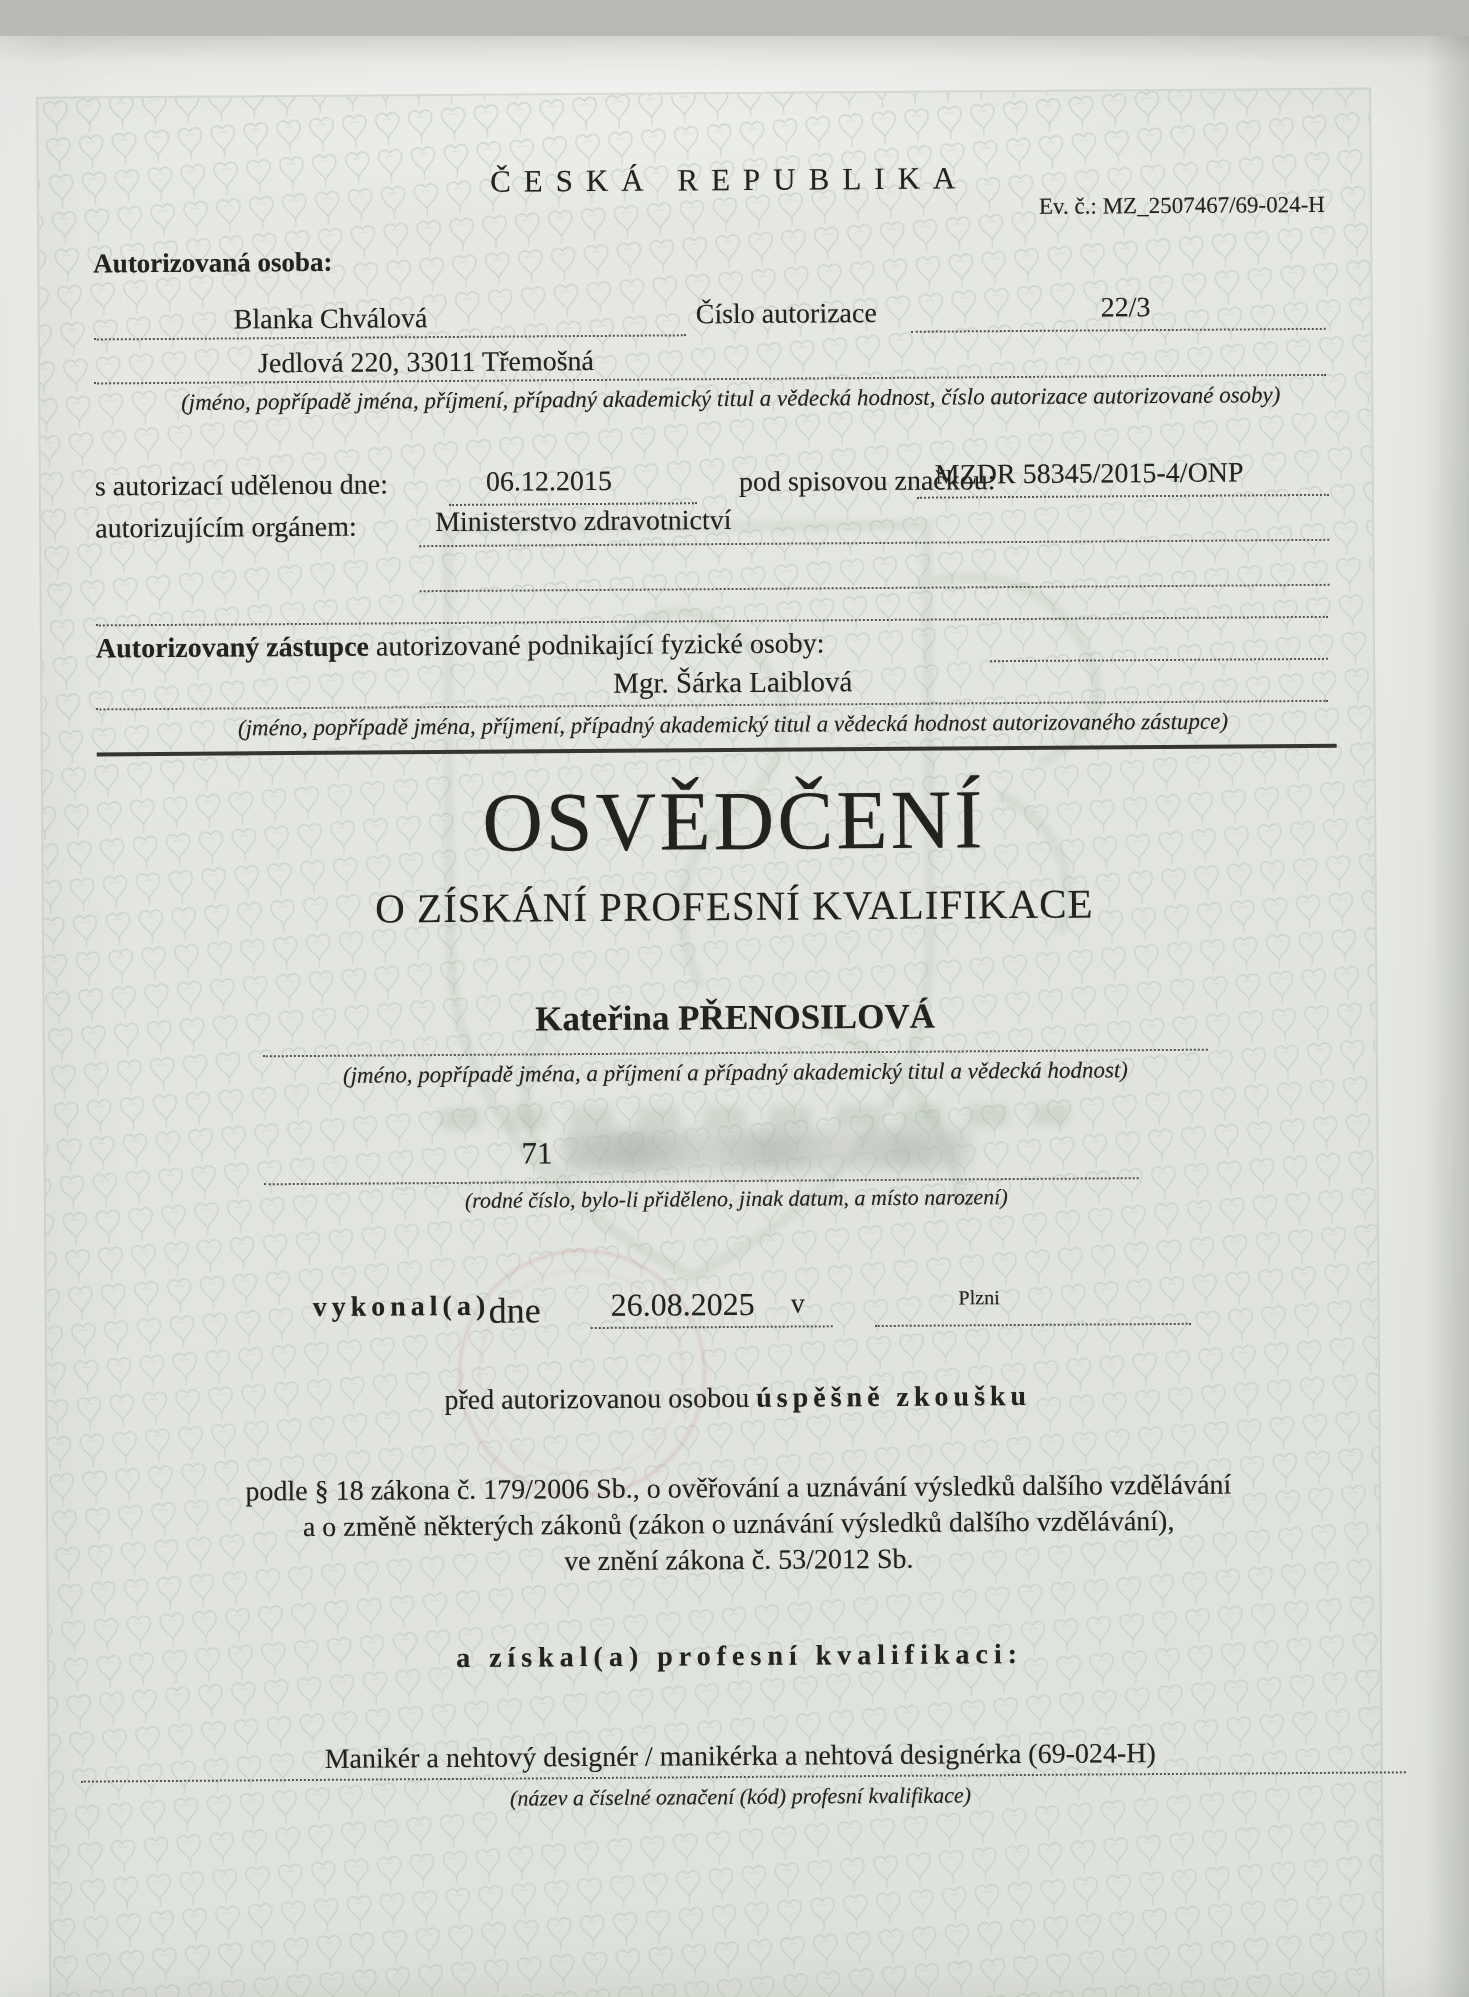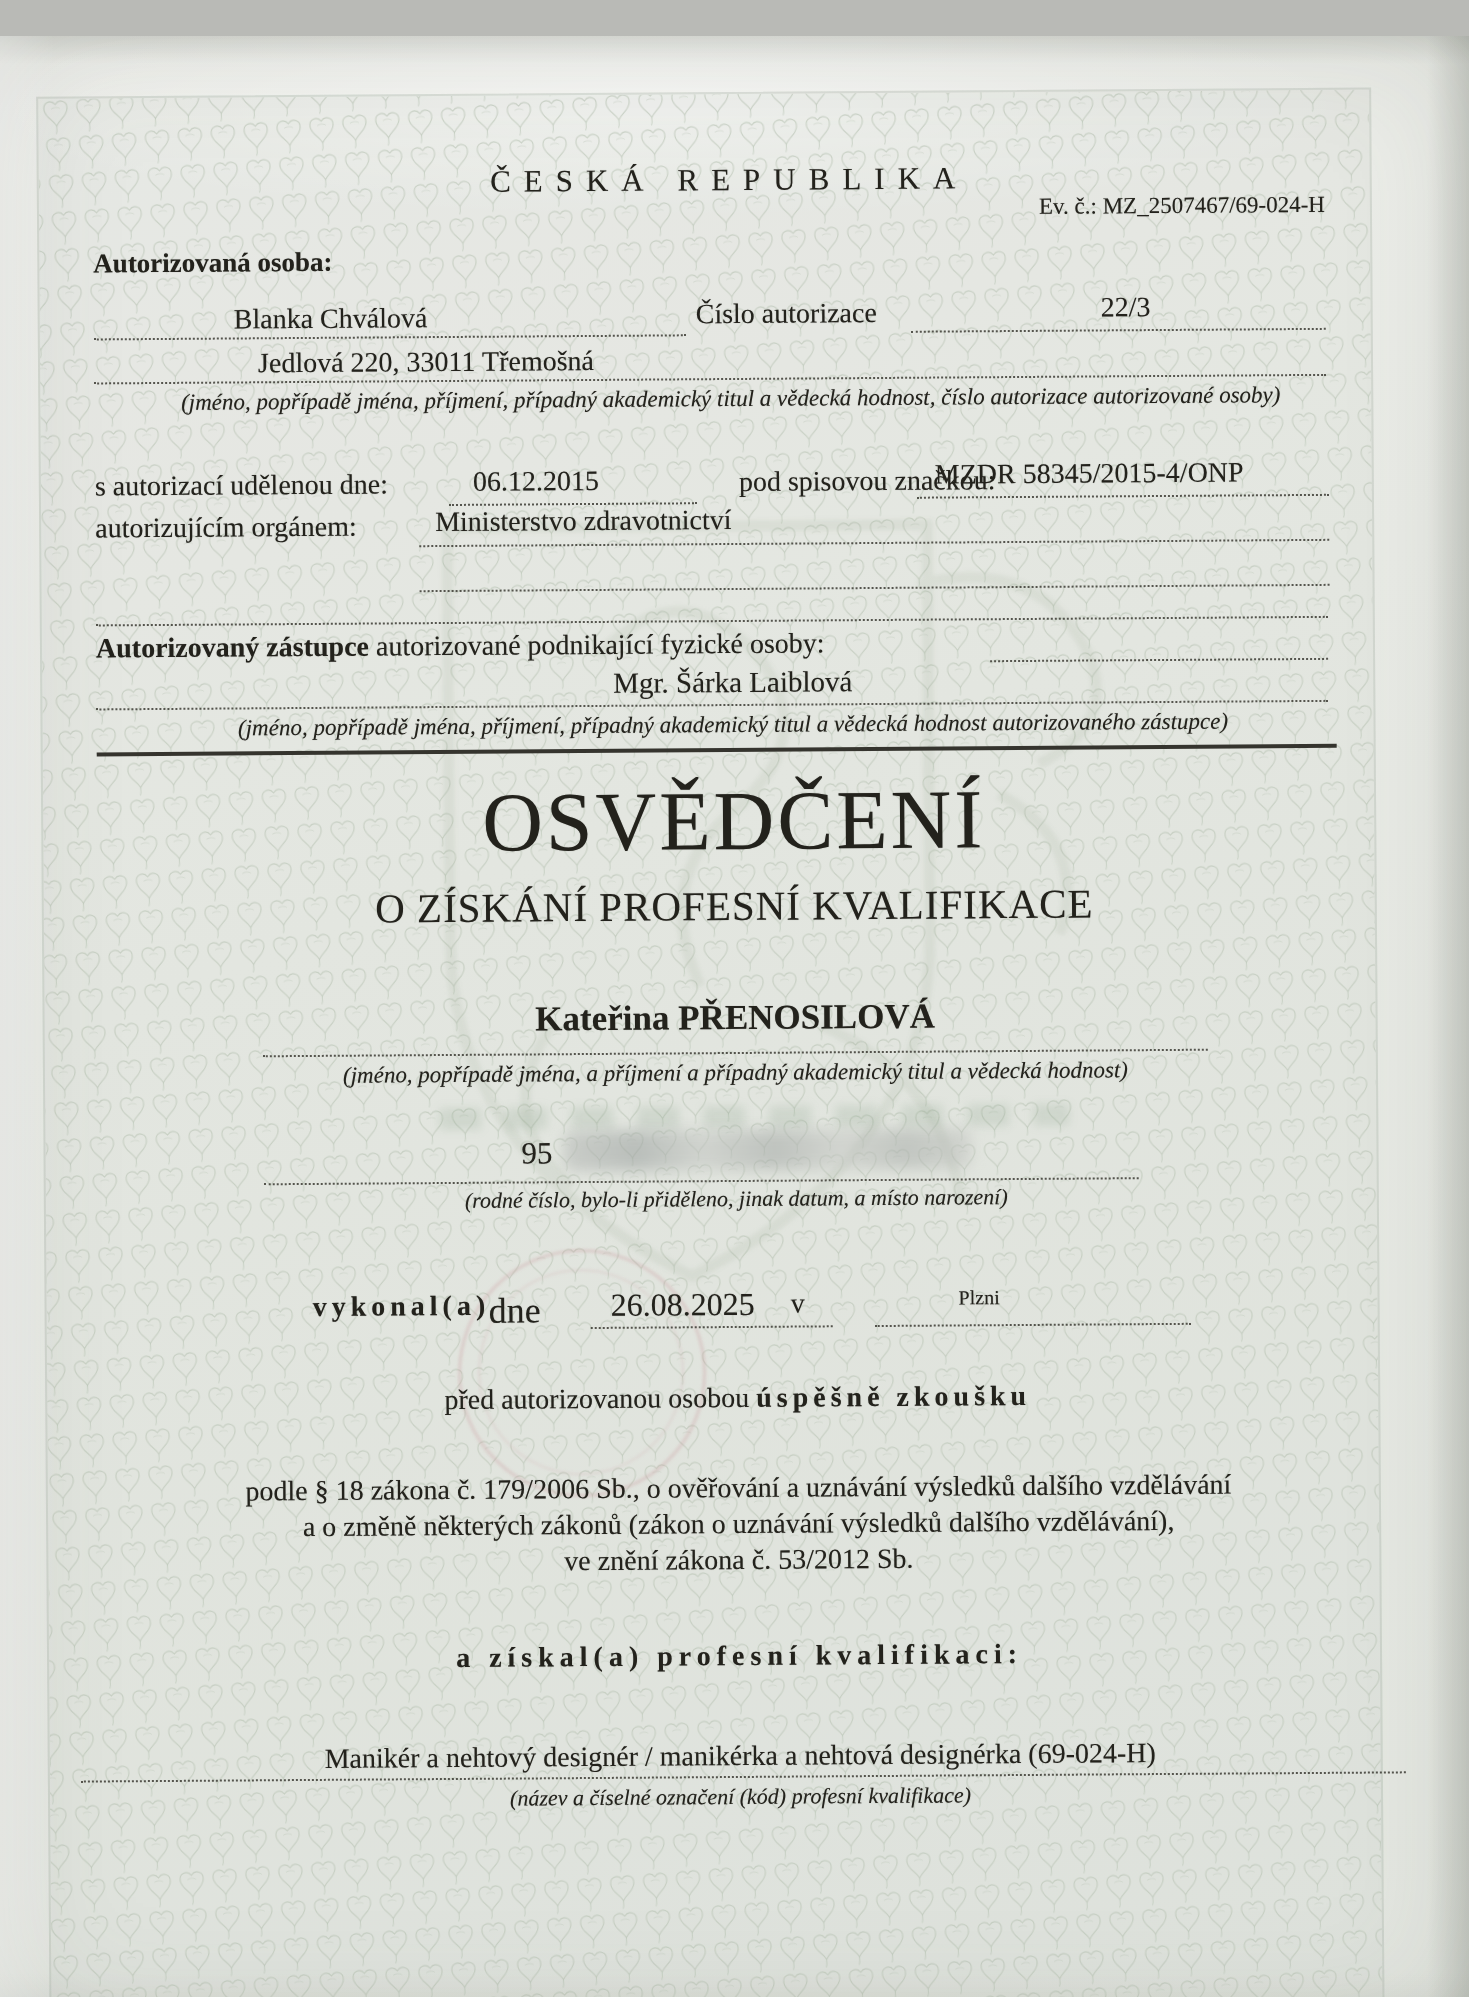--- a/index.html
+++ b/index.html
@@ -100,21 +100,21 @@
     <div class="t" style="left:700px; top:262px; font-size:28px;">Číslo autorizace</div>
     <div class="t" style="left:1105px; top:258px; font-size:28px;">22/3</div>
     <div class="dot" style="left:98px; top:298px; width:592px;"></div>
     <div class="dot" style="left:915px; top:296px; width:415px;"></div>
 
     <div class="t" style="left:262px; top:308px; font-size:28px;">Jedlová 220, 33011 Třemošná</div>
     <div class="dot" style="left:98px; top:342px; width:1232px;"></div>
     <div class="t i c" style="top:350px; font-size:23px;">(jméno, popřípadě jména, příjmení, případný akademický titul a vědecká hodnost, číslo autorizace autorizované osoby)</div>
 
     <div class="t" style="left:98px; top:430px; font-size:28px;">s autorizací udělenou dne:</div>
-    <div class="t" style="left:476px; top:428px; font-size:28px;">06.12.2015</div>
+    <div class="t" style="left:489px; top:428px; font-size:28px;">06.12.2015</div>
     <div class="t" style="left:742px; top:430px; font-size:28px;">pod spisovou značkou:</div>
     <div class="t" style="left:938px; top:424px; font-size:28px;">MZDR 58345/2015-4/ONP</div>
     <div class="dot" style="left:452px; top:466px; width:248px;"></div>
     <div class="dot" style="left:920px; top:462px; width:412px;"></div>
 
     <div class="t" style="left:98px; top:472px; font-size:28px;">autorizujícím orgánem:</div>
     <div class="t" style="left:438px; top:468px; font-size:28px;">Ministerstvo zdravotnictví</div>
     <div class="dot" style="left:422px; top:507px; width:910px;"></div>
     <div class="dot" style="left:422px; top:552px; width:910px;"></div>
 
@@ -130,21 +130,21 @@
 
     <div class="solid" style="left:98px; top:712px; width:1240px;"></div>
 
     <div class="t c" style="top:736px; font-size:84px; letter-spacing:3px;">OSVĚDČENÍ</div>
     <div class="t c" style="top:846px; font-size:41px; letter-spacing:1px;">O ZÍSKÁNÍ PROFESNÍ KVALIFIKACE</div>
 
     <div class="t b c" style="top:962px; font-size:35px;">Kateřina PŘENOSILOVÁ</div>
     <div class="dot" style="left:262px; top:1016px; width:945px;"></div>
     <div class="t i c" style="top:1024px; font-size:23px;">(jméno, popřípadě jména, a příjmení a případný akademický titul a vědecká hodnost)</div>
 
-    <div class="t" style="left:520px; top:1098px; font-size:31px;">95</div>
+    <div class="t" style="left:520px; top:1098px; font-size:31px;">71</div>
     <div class="redact"></div>
     <div class="dot" style="left:262px; top:1144px; width:875px;"></div>
     <div class="t i c" style="top:1150px; font-size:22px;">(rodné číslo, bylo-li přiděleno, jinak datum, a místo narození)</div>
 
     <div class="t sp" style="left:310px; top:1252px; font-size:28px;">vykonal(a)</div>
     <div class="t" style="left:486px; top:1252px; font-size:36px;">dne</div>
     <div class="t" style="left:608px; top:1250px; font-size:32px;">26.08.2025</div>
     <div class="t" style="left:788px; top:1252px; font-size:28px;">v</div>
     <div class="t" style="left:956px; top:1252px; font-size:20px;">Plzni</div>
     <div class="dot" style="left:588px; top:1290px; width:242px;"></div>

